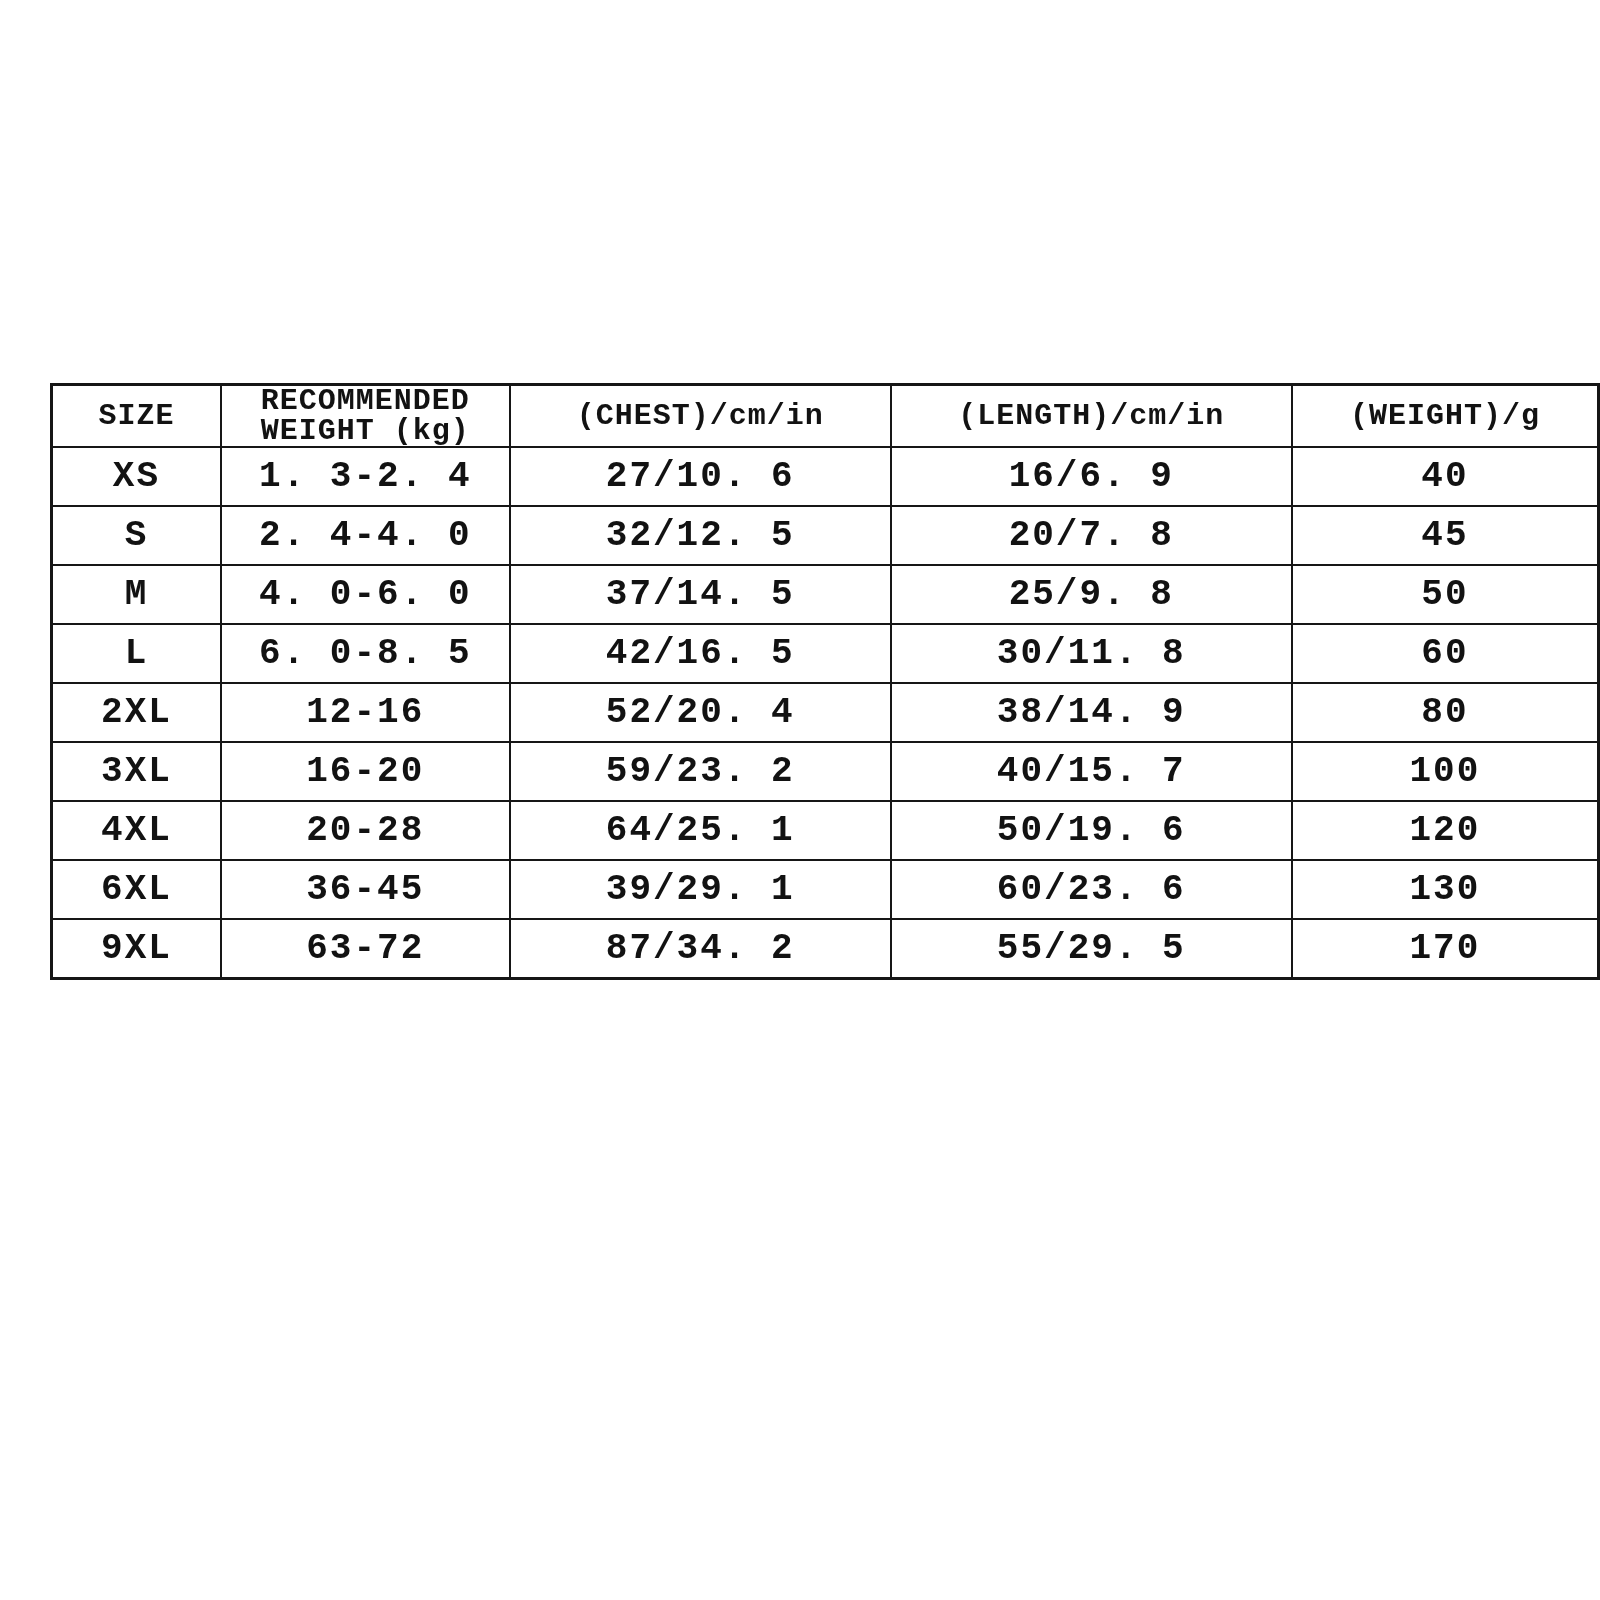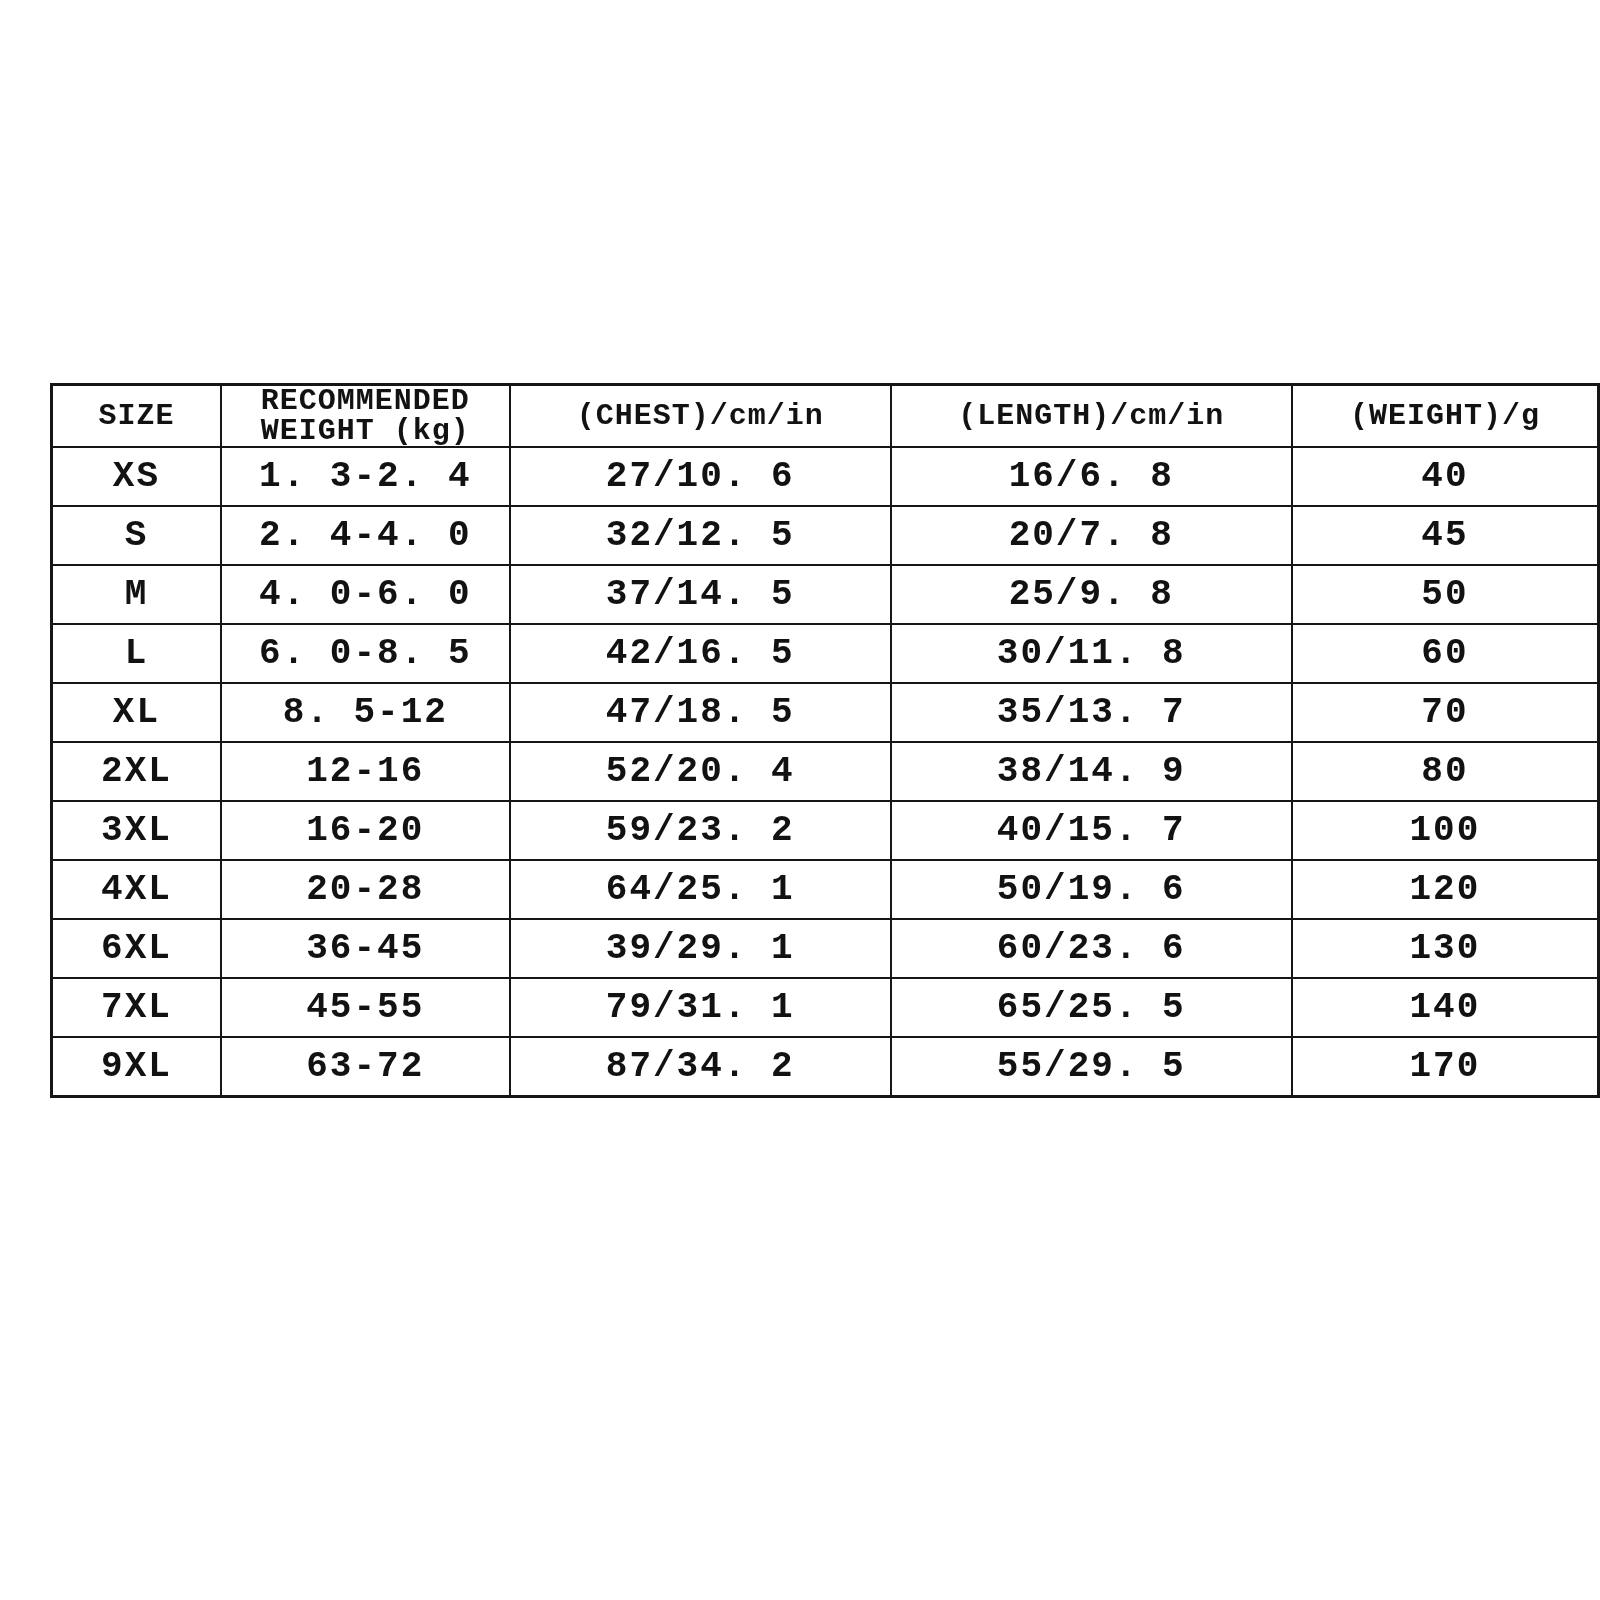--- a/index.html
+++ b/index.html
@@ -80,21 +80,21 @@
         <th>(CHEST)/cm/in</th>
         <th>(LENGTH)/cm/in</th>
         <th>(WEIGHT)/g</th>
       </tr>
     </thead>
     <tbody>
       <tr>
         <td>XS</td>
         <td>1. 3-2. 4</td>
         <td>27/10. 6</td>
-        <td>16/6. 8</td>
+        <td>16/6. 9</td>
         <td>40</td>
       </tr>
       <tr>
         <td>S</td>
         <td>2. 4-4. 0</td>
         <td>32/12. 5</td>
         <td>20/7. 8</td>
         <td>45</td>
       </tr>
       <tr>
@@ -103,27 +103,20 @@
         <td>37/14. 5</td>
         <td>25/9. 8</td>
         <td>50</td>
       </tr>
       <tr>
         <td>L</td>
         <td>6. 0-8. 5</td>
         <td>42/16. 5</td>
         <td>30/11. 8</td>
         <td>60</td>
-      </tr>
-      <tr>
-        <td>XL</td>
-        <td>8. 5-12</td>
-        <td>47/18. 5</td>
-        <td>35/13. 7</td>
-        <td>70</td>
       </tr>
       <tr>
         <td>2XL</td>
         <td>12-16</td>
         <td>52/20. 4</td>
         <td>38/14. 9</td>
         <td>80</td>
       </tr>
       <tr>
         <td>3XL</td>
@@ -140,27 +133,20 @@
         <td>120</td>
       </tr>
       <tr>
         <td>6XL</td>
         <td>36-45</td>
         <td>39/29. 1</td>
         <td>60/23. 6</td>
         <td>130</td>
       </tr>
       <tr>
-        <td>7XL</td>
-        <td>45-55</td>
-        <td>79/31. 1</td>
-        <td>65/25. 5</td>
-        <td>140</td>
-      </tr>
-      <tr>
         <td>9XL</td>
         <td>63-72</td>
         <td>87/34. 2</td>
         <td>55/29. 5</td>
         <td>170</td>
       </tr>
     </tbody>
   </table>
 </div>
 

